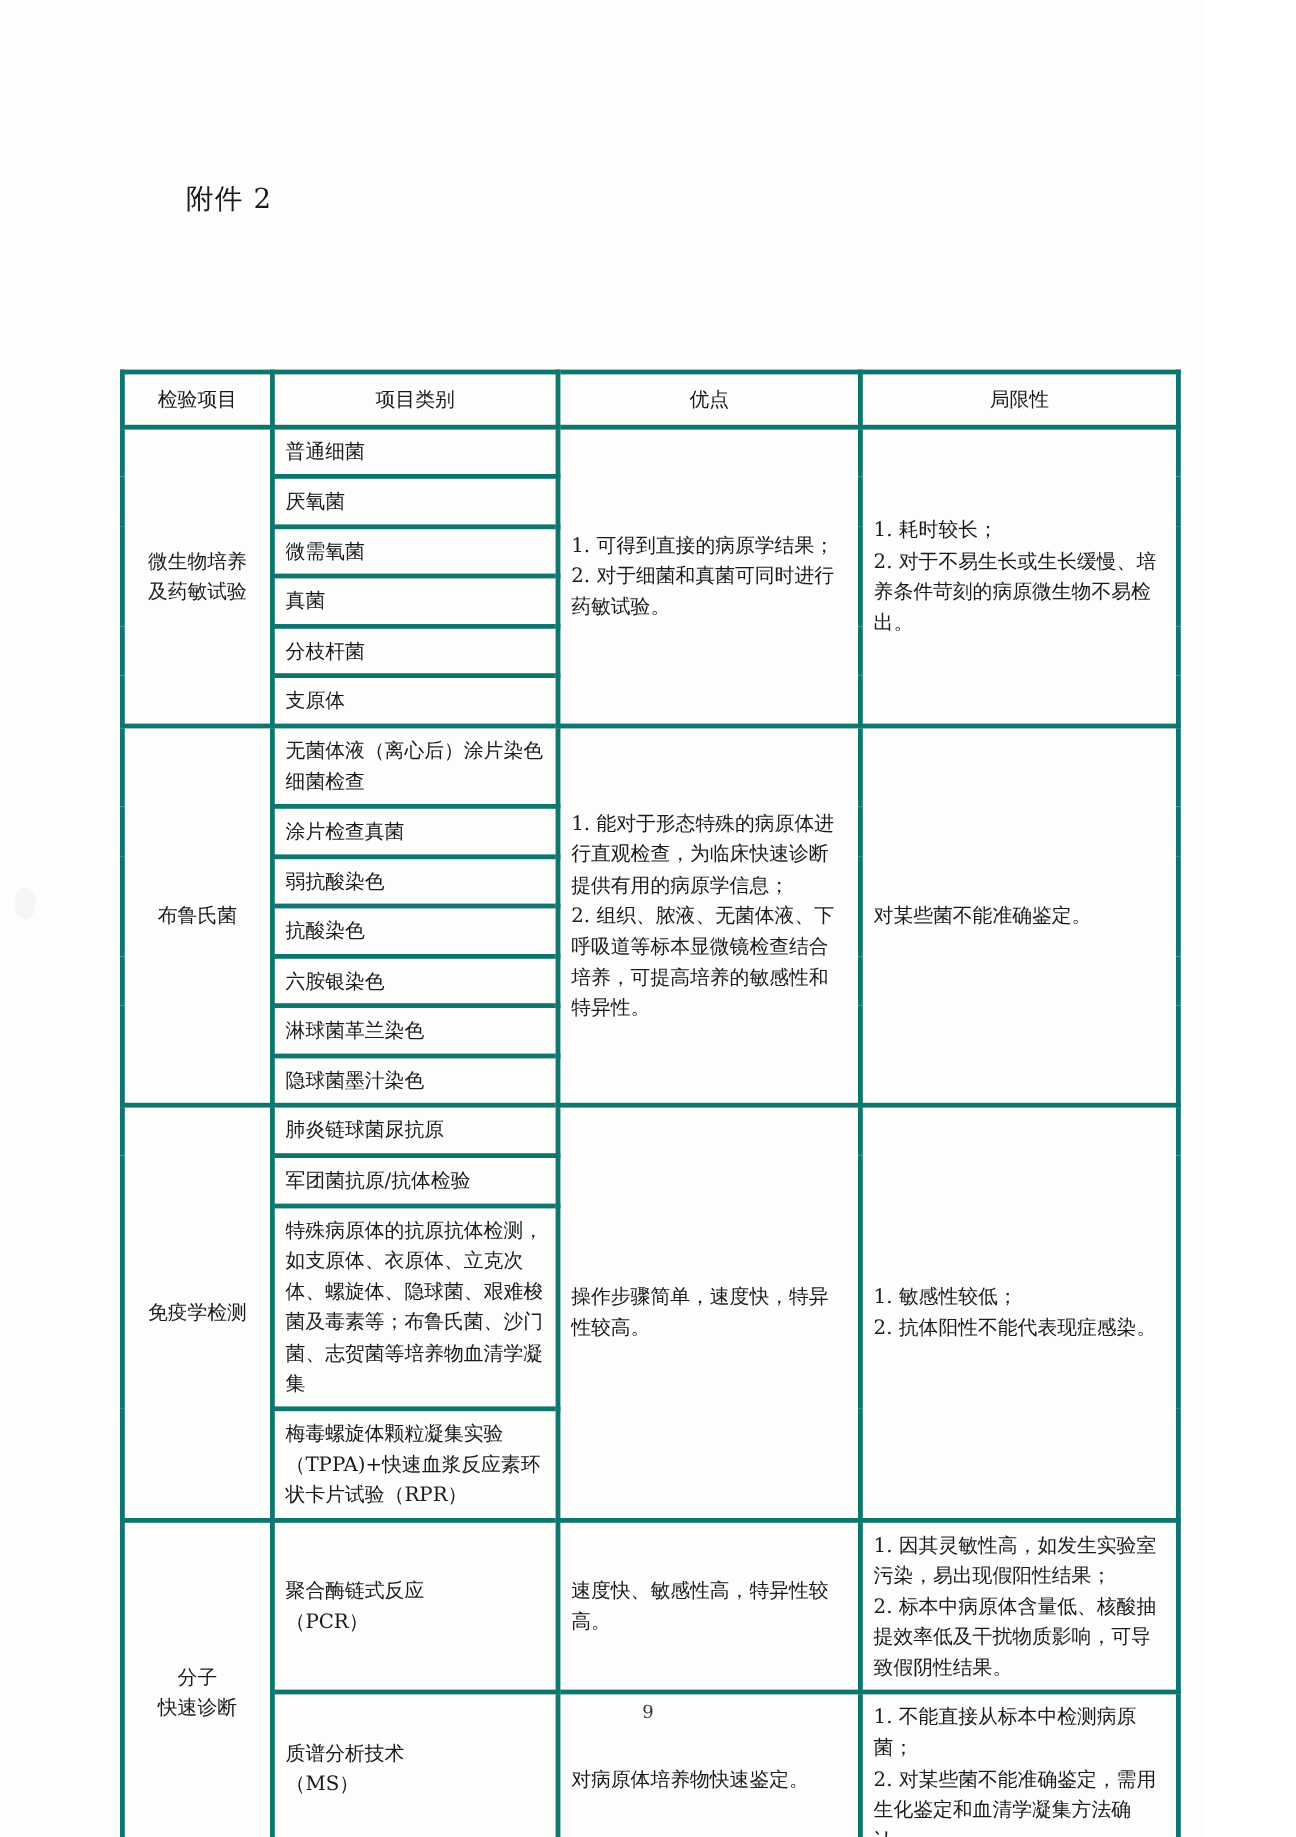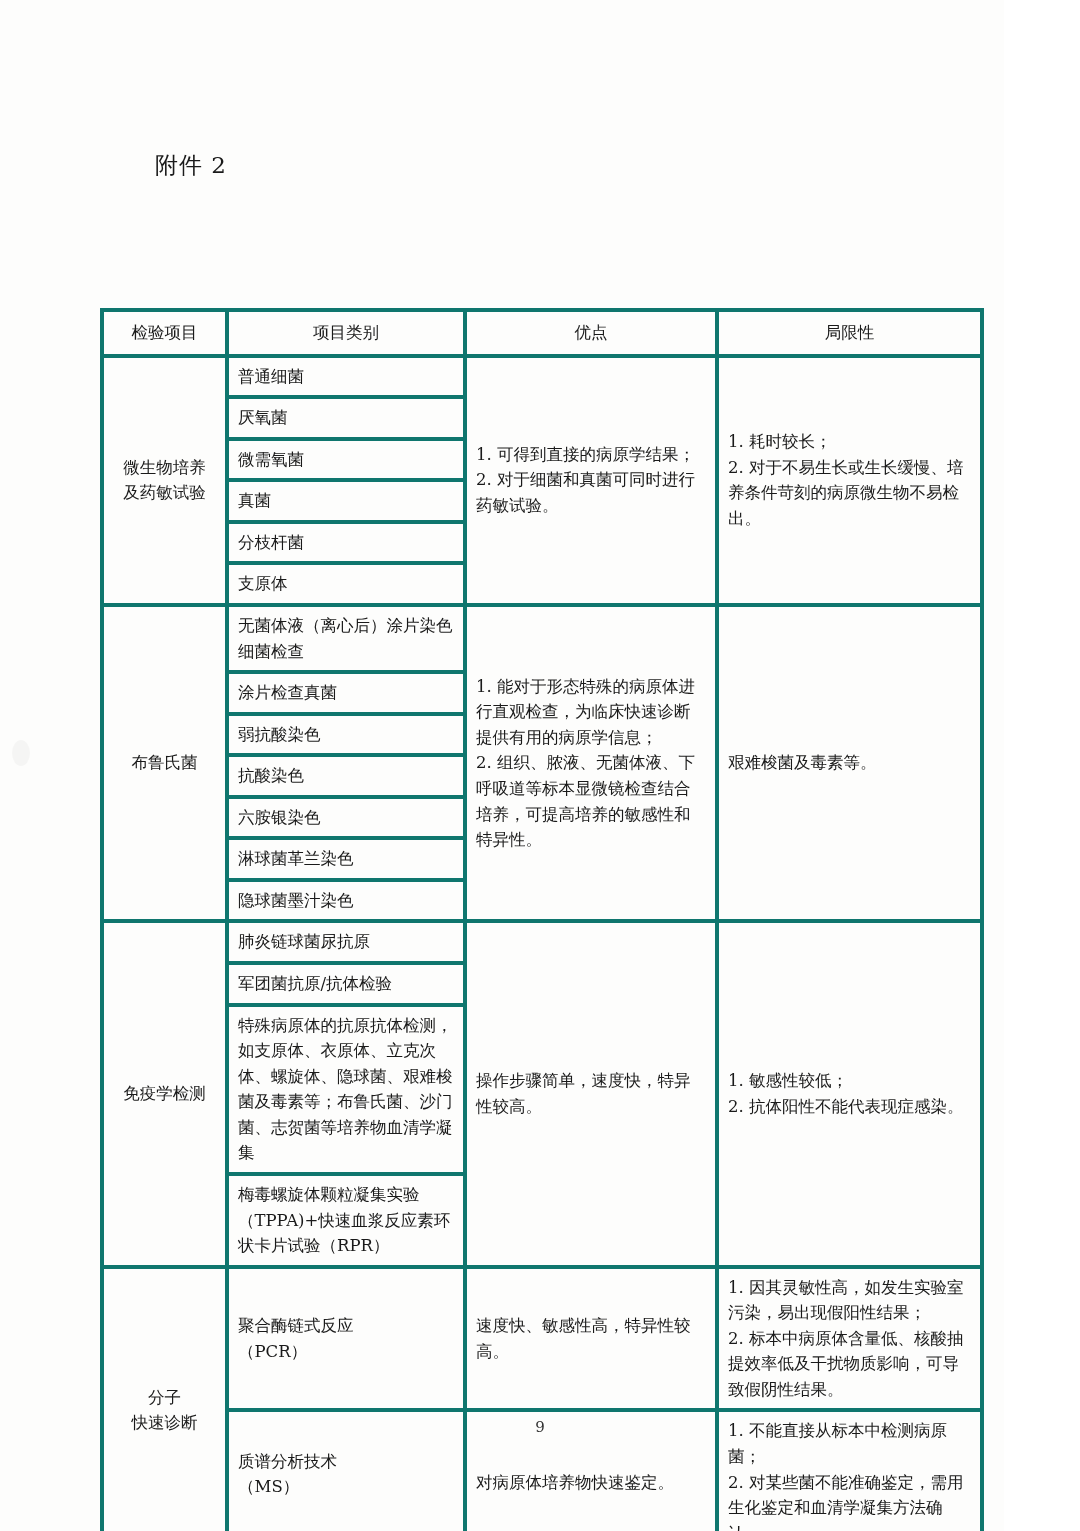--- a/index.html
+++ b/index.html
@@ -154,21 +154,21 @@
       </tr>
       <tr>
         <td class="type-cell">支原体</td>
       </tr>
 
       <tr>
         <td class="cat-cell" rowspan="7">布鲁氏菌</td>
         <td class="type-cell">无菌体液（离心后）涂片染色细菌检查</td>
         <td class="text-cell" rowspan="7" style="white-space: pre-line;">1. 能对于形态特殊的病原体进行直观检查，为临床快速诊断提供有用的病原学信息；
 2. 组织、脓液、无菌体液、下呼吸道等标本显微镜检查结合培养，可提高培养的敏感性和特异性。</td>
-        <td class="text-cell mid" rowspan="7">艰难梭菌及毒素等。</td>
+        <td class="text-cell mid" rowspan="7">对某些菌不能准确鉴定。</td>
       </tr>
       <tr>
         <td class="type-cell">涂片检查真菌</td>
       </tr>
       <tr>
         <td class="type-cell">弱抗酸染色</td>
       </tr>
       <tr>
         <td class="type-cell">抗酸染色</td>
       </tr>

